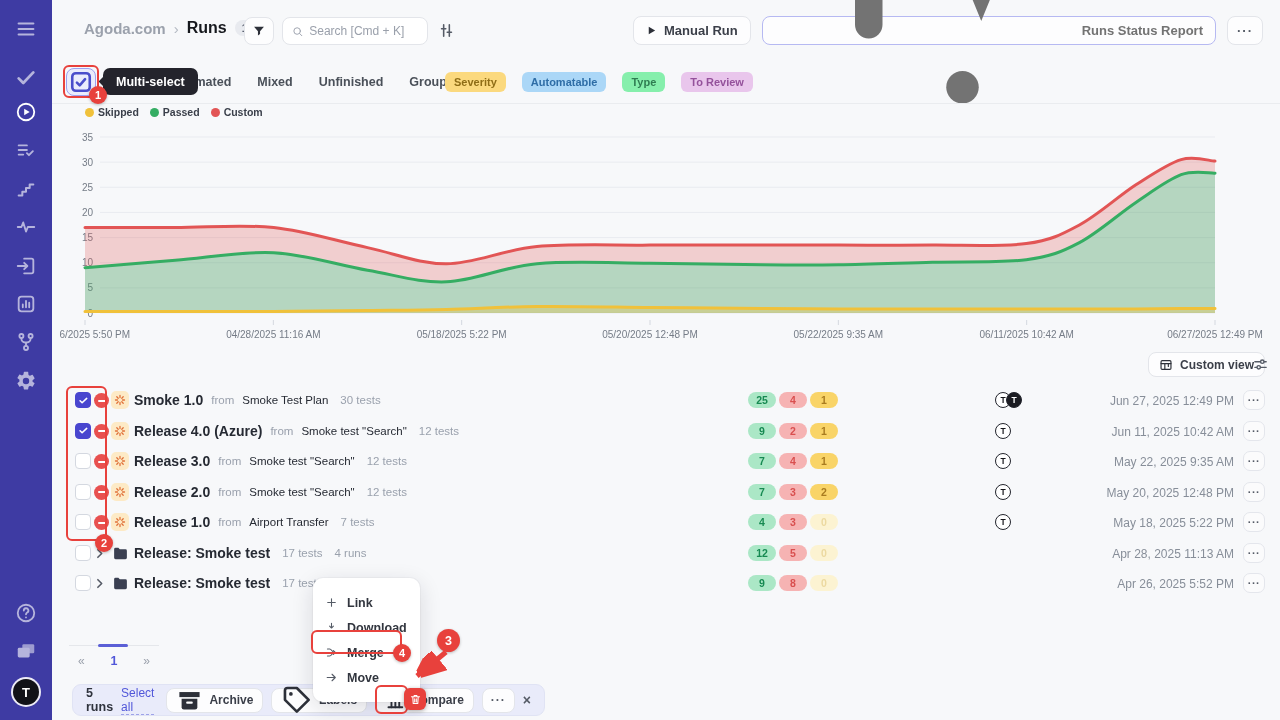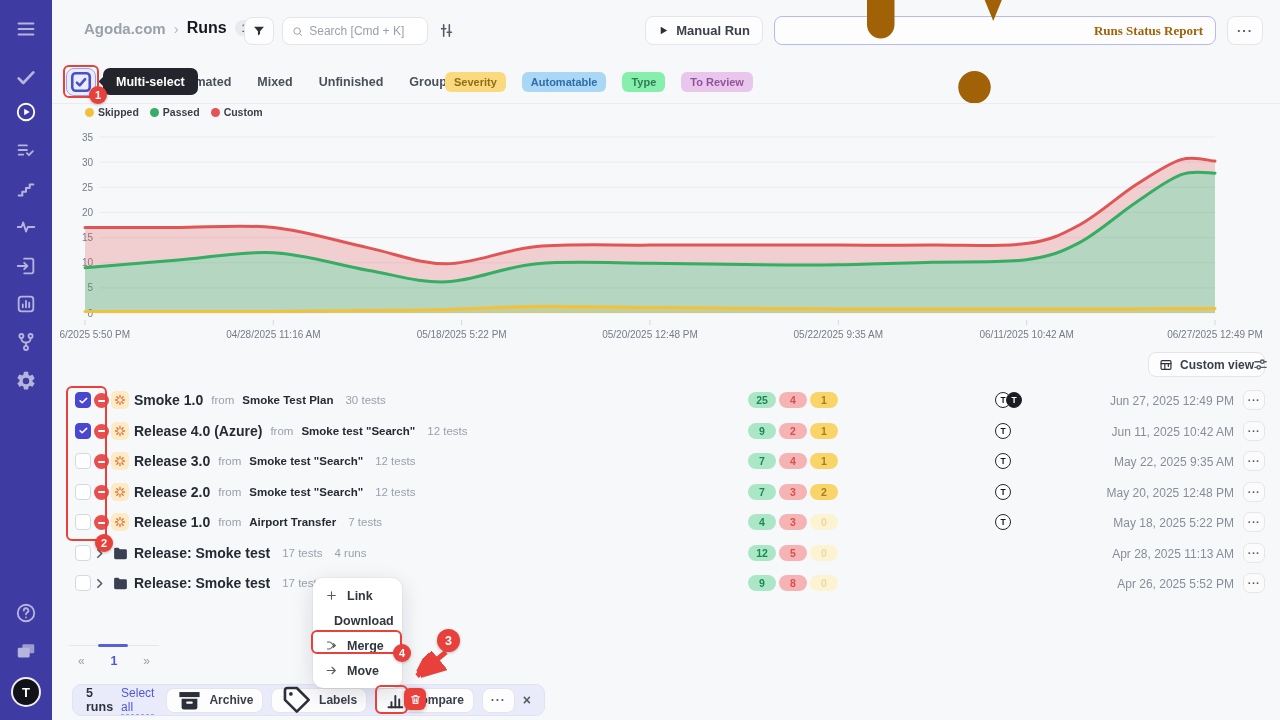--- a/index.html
+++ b/index.html
@@ -25,21 +25,21 @@
          display:inline-flex; align-items:center; gap:7px; height:29px; padding:0 12px; cursor:pointer; font-family:inherit; }
   .btn svg { width:15px; height:15px; }
   .filter-btn { position:absolute; left:244px; top:17px; width:30px; height:28px; padding:0; justify-content:center; color:#2d3039; }
   .searchbox { position:absolute; left:282px; top:17px; width:146px; height:28px; background:#fff; border:1px solid #e3e5ea;
                border-radius:8px; display:flex; align-items:center; gap:6px; padding:0 9px; }
   .searchbox .icon { width:13px; height:13px; color:#9aa0ab; }
   .searchbox input { border:none; outline:none; width:100%; font-size:12px; color:#333; background:transparent; font-family:inherit; }
   .searchbox input::placeholder { color:#9aa0ab; }
   .adjust-top { position:absolute; left:438px; top:22px; width:17px; height:17px; color:#555b66; }
   .top-actions { position:absolute; right:17px; top:16px; display:flex; gap:11px; }
-  .btn.primary-outline { border-color:#b6b9f2; color:#a16207;font-family:Liberation Serif, serif; }
+  .btn.primary-outline { border-color:#b6b9f2; color:#737373; }
   .btn.dots { padding:0 9px; letter-spacing:1px; font-weight:800; color:#555b66; }
 
   
   .hairline { position:absolute; left:52px; right:0; top:103px; height:1px; background:#eaecef; }
   .ms-btn { position:absolute; left:66px; top:68px; width:30px; height:28px; background:#eaecfc; border:1px solid #9da0f0;
             border-radius:8px; display:flex; align-items:center; justify-content:center; color:#4a4ecb; cursor:pointer; }
   .ms-btn svg { width:16px; height:16px; }
   .tabs { position:absolute; left:166px; top:0; height:100%; display:flex; align-items:center; gap:26px; }
   .tabswrap { position:absolute; left:0; top:62px; width:1280px; height:40px; }
   .tab { font-size:12.5px; font-weight:600; color:#4a5059; cursor:pointer; }
@@ -70,21 +70,21 @@
   .minus { position:absolute; left:94px; top:8px; width:15px; height:15px; border-radius:50%; background:#e8504f; }
   .minus::before { content:""; position:absolute; left:3.5px; top:6.5px; width:8px; height:2.2px; border-radius:2px; background:#fff; }
   .chev { position:absolute; left:93px; top:9px; width:13px; height:13px; color:#565b66; }
   .ticon { position:absolute; left:111px; top:6px; width:18px; height:18px; border-radius:5px; background:#fdeac6;
            display:flex; align-items:center; justify-content:center; color:#e07038; }
   .ticon svg { width:12px; height:12px; }
   .ficon { position:absolute; left:112px; top:7px; width:17px; height:17px; color:#3a3f51; }
   .nameblock { position:absolute; left:134px; top:0; height:100%; display:flex; align-items:center; gap:8px; white-space:nowrap; }
   .rname { font-size:14px; font-weight:600; color:#262a33; }
   .rfrom { font-size:11.5px; color:#9aa1ad; }
-  .rplan { font-size:11.5px; font-weight:700; color:#262a33; }
+  .rplan { font-size:11.5px; font-weight:400; color:#262a33; }
   .rtests { font-size:11.5px; color:#9aa1ad; margin-left:4px; }
   .pills { position:absolute; left:748px; top:7px; display:flex; gap:3px; }
   .pill { min-width:28px; height:16px; border-radius:8px; font-size:10.5px; font-weight:800; text-align:center; line-height:16px; padding:0 8px; }
   .pill.p { background:#abe7c6; color:#178a52; }
   .pill.f { background:#f6b3b3; color:#d94f4f; }
   .pill.s { background:#f9d468; color:#a97c20; }
   .pill.s.faded { background:#fcf3d2; color:#ecd9a0; }
   .avs { position:absolute; left:995px; top:7px; display:flex; }
   .av { width:16px; height:16px; border-radius:50%; border:1.5px solid #23252d; background:#fff; color:#14151a;
         font-size:8.5px; font-weight:800; display:flex; align-items:center; justify-content:center; }
@@ -103,22 +103,22 @@
   
   .actionbar { position:absolute; left:72px; top:684px; width:473px; height:32px; background:#e9ebfa; border:1px solid #e0e3f4;
                border-radius:9px; display:flex; align-items:center; padding:0 13px; gap:8px; z-index:30; }
   .ab-count { font-size:12.5px; font-weight:700; color:#2f333d; }
   .ab-selectall { font-size:12px; color:#5157d9; border-bottom:1px dashed #9ea2e8; cursor:pointer; margin-right:4px; }
   .ab-btn { height:25px; font-size:12px; padding:0 9px; gap:6px; }
   .ab-btn svg { width:13px; height:13px; }
   .ab-close { margin-left:auto; font-size:14px; color:#555b66; cursor:pointer; font-weight:600; }
 
   
-  .ctxmenu { position:absolute; left:313px; top:578px; width:89px; background:#fff; border-radius:10px;
-             box-shadow:0 6px 22px rgba(20,20,45,.14), 0 0 0 1px rgba(20,20,45,.03); padding:5px 0; z-index:50; }
+  .ctxmenu { position:absolute; left:313px; top:578px; width:107px; background:#fff; border-radius:10px;
+             box-shadow:0 6px 22px rgba(20,20,45,.14), 0 0 0 1px rgba(20,20,45,.03); padding:12px 0; z-index:50; }
   .ctx-item { height:25px; display:flex; align-items:center; gap:9px; padding:0 12px; cursor:pointer; }
   .ctx-item .icon { width:13px; height:13px; color:#555b66; }
   .ctx-label { font-size:12.5px; font-weight:600; color:#32363f; }
 
   
   .ann { position:absolute; z-index:100; pointer-events:none; }
   .ann-rect { border:2.5px solid #e8413c; border-radius:6px; }
   .ann-badge { background:#e8413c; color:#fff; border-radius:50%; display:flex; align-items:center; justify-content:center;
                font-weight:800; box-shadow:0 1px 3px rgba(0,0,0,.25); }
   .cursor-chip { width:22px; height:22px; border-radius:6px; background:#e8413c; display:flex; align-items:center; justify-content:center;

